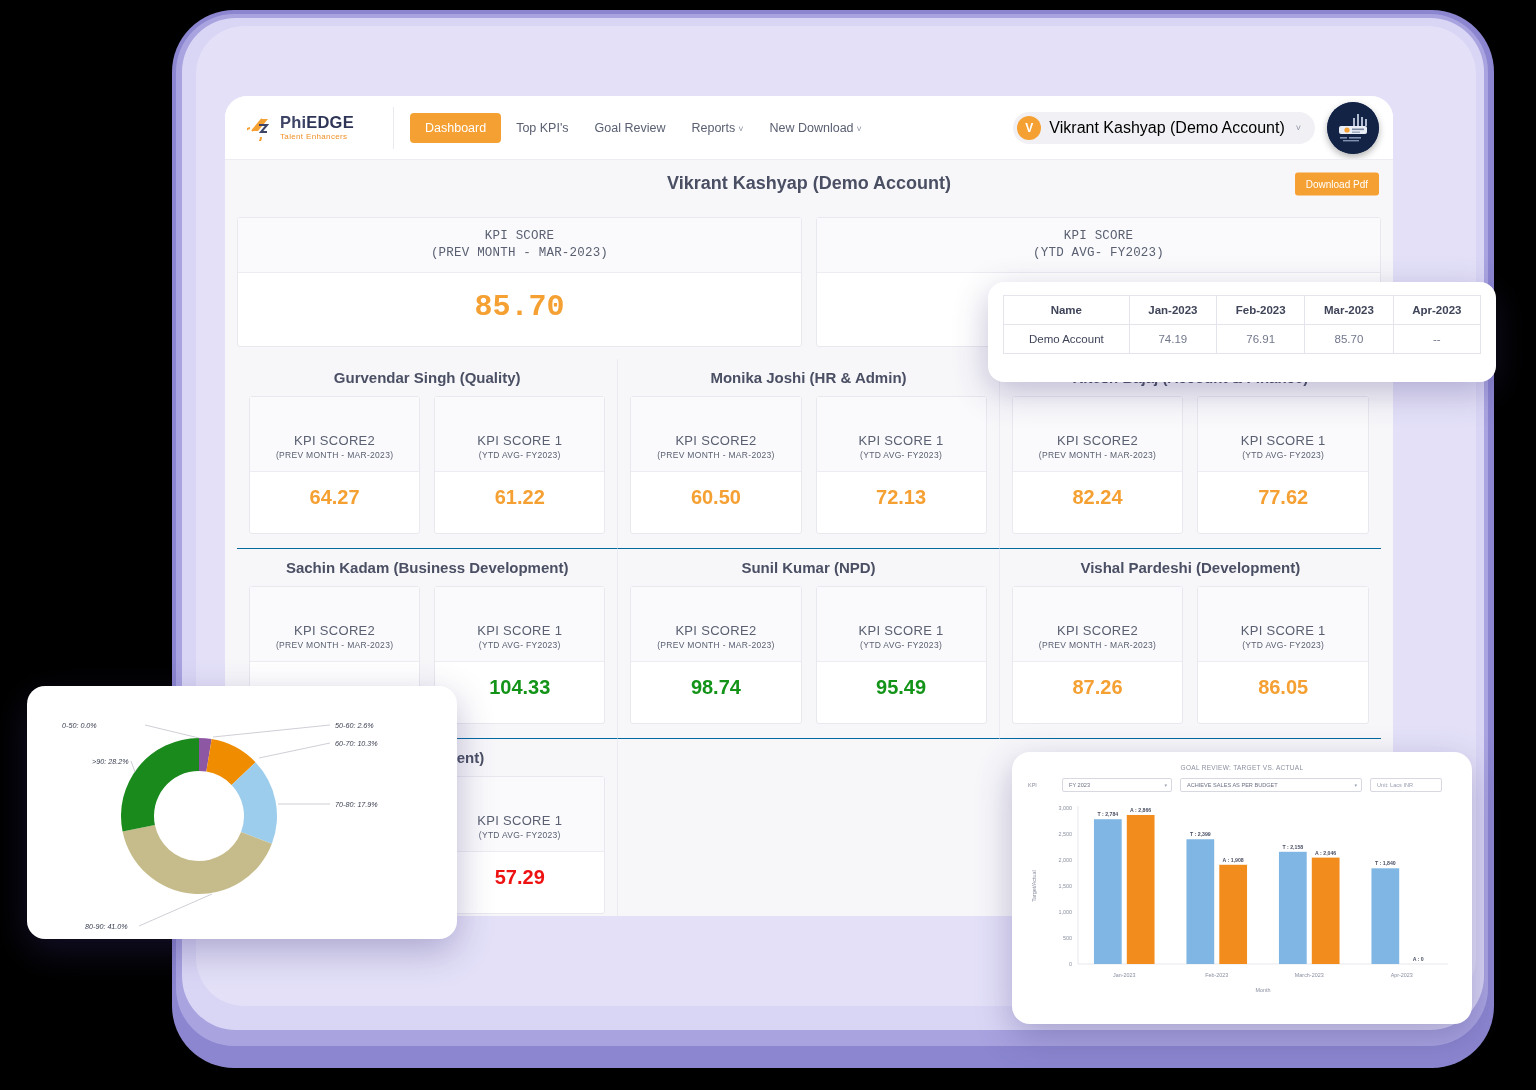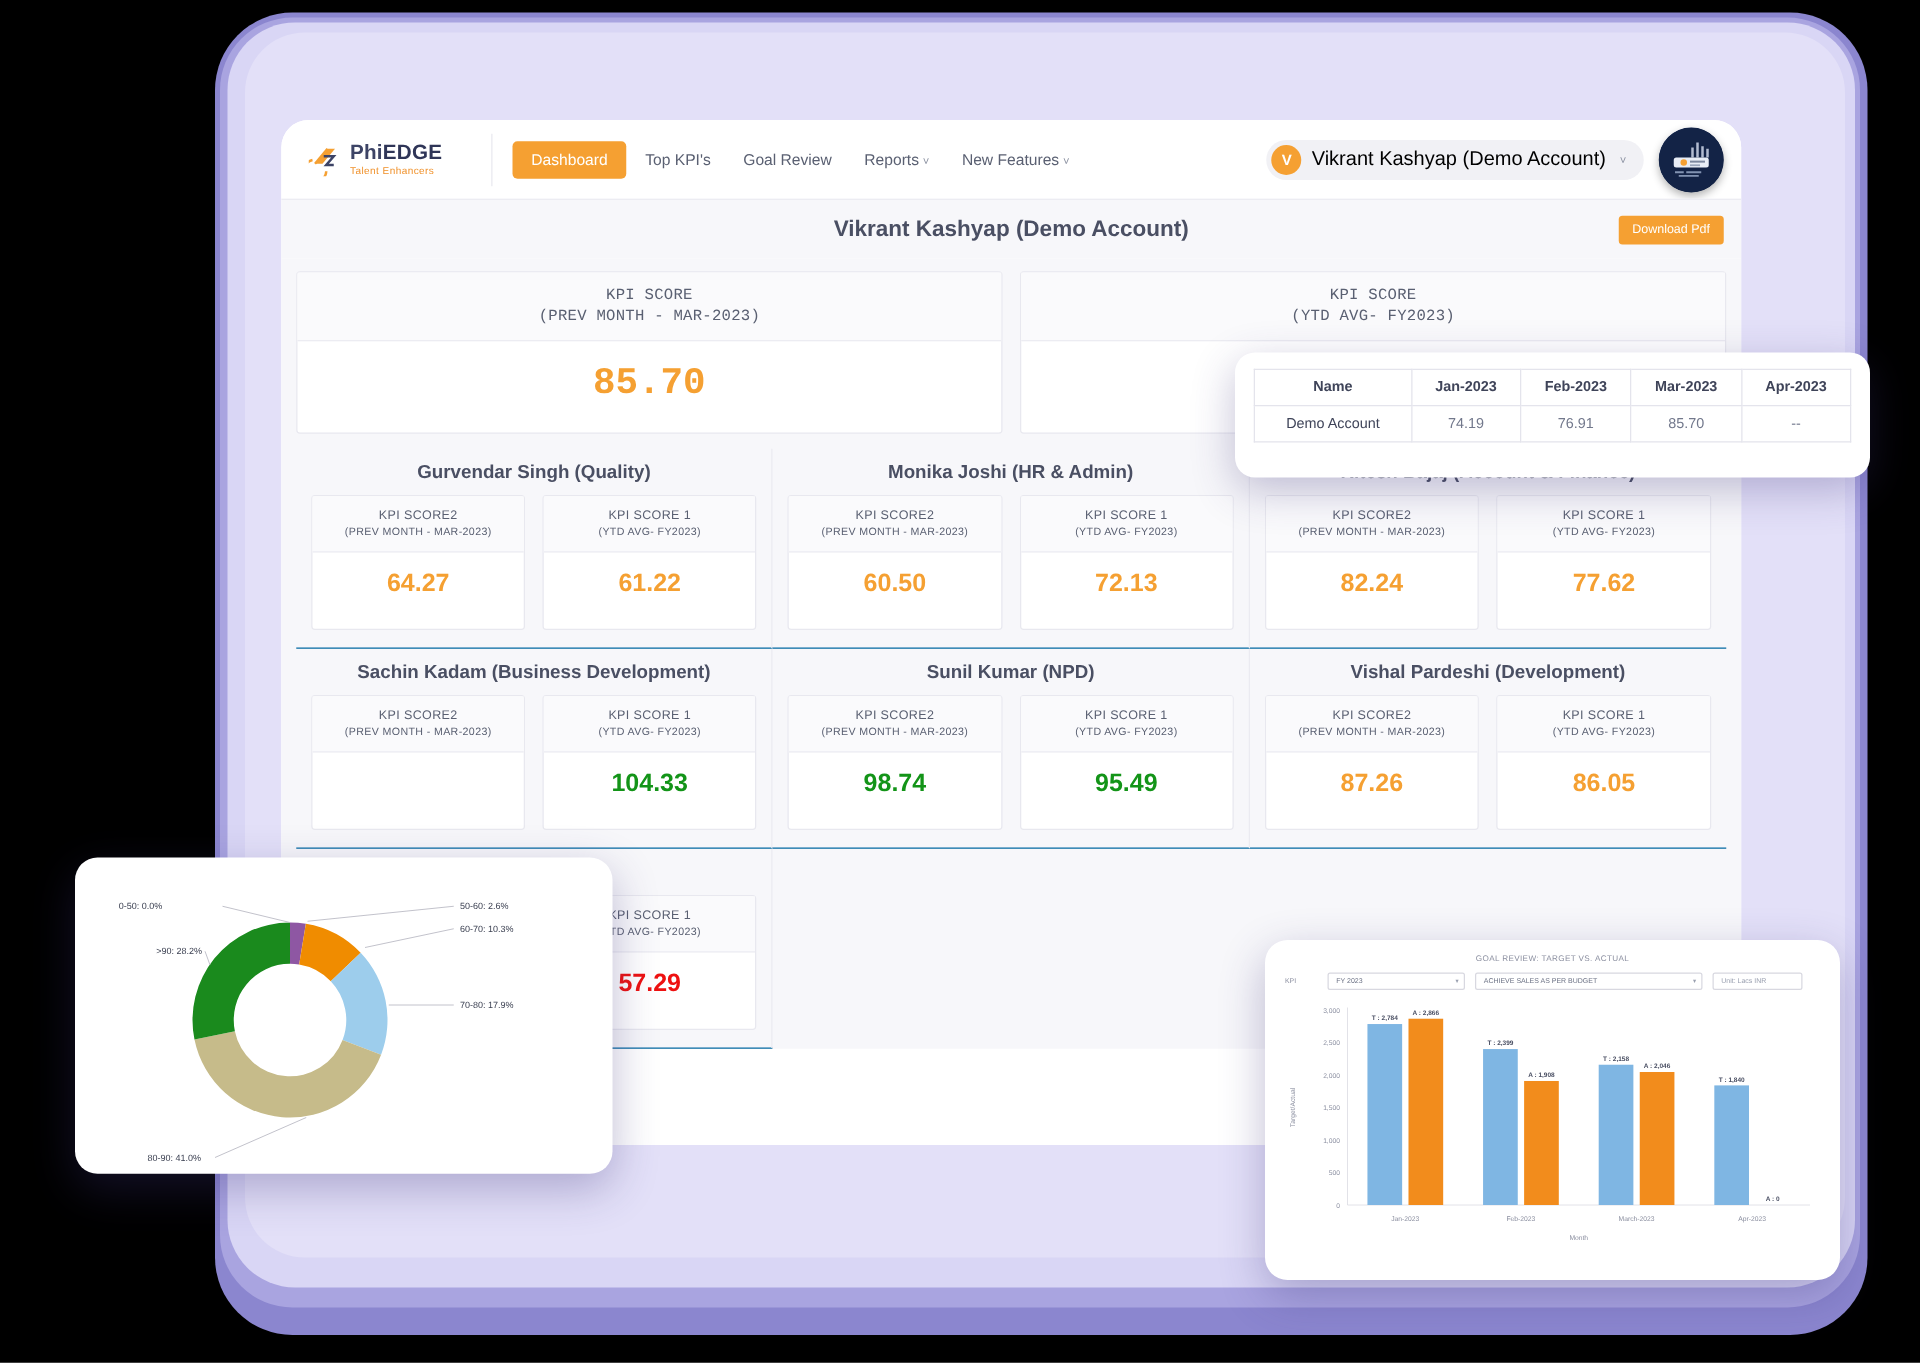--- a/index.html
+++ b/index.html
@@ -165,21 +165,21 @@
   }
   .mini-row { display: flex; gap: 14px; justify-content: center; }
   .mini-card {
     flex: 1; max-width: 172px;
     background: #ffffff; border: 1px solid #e8e8ef; border-radius: 3px;
   }
   .mini-head {
     background: #fafafc; border-bottom: 1px solid #ececf2;
     padding: 10px 4px 11px; text-align: center;
   }
-  .mini-head .l1 { font-size: 10px; color: #5a6072; letter-spacing: .3px; }
+  .mini-head .l1 { font-size: 13px; color: #5a6072; letter-spacing: .3px; margin-top: 26px; }
   .mini-head .l2 { font-size: 8.5px; color: #5a6072; letter-spacing: .3px; margin-top: 2px; }
   .mini-val {
     text-align: center; padding: 14px 0 24px;
     font-size: 20px; font-weight: 700;
   }
   .v-orange { color: #f5a032; }
   .v-green  { color: #139418; }
   .v-red    { color: #ee1111; }
 
   
@@ -196,24 +196,25 @@
     padding: 8px 4px; font-size: 11.5px;
   }
   .float-table th { color: #3f4459; font-weight: 700; }
   .float-table td { color: #72788c; }
   .float-table td.name-cell {
     color: #3f4459; cursor: pointer;
   }
 
   
   .float-donut {
-    position: absolute; left: 60px; top: 686px;
+    position: absolute; left: 27px; top: 686px;
     width: 430px; height: 253px;
     background: #ffffff; border-radius: 18px;
     box-shadow: 0 12px 36px rgba(60,50,120,.32);
+    font-style: italic;
   }
   .float-donut svg { width: 100%; height: 100%; display: block; }
   .donut-lbl { font-size: 7.2px; fill: #3c4152; font-family: "Liberation Sans", sans-serif; }
   .donut-lead { stroke: #b9b9c4; stroke-width: .7; fill: none; }
 
   
   .float-bar {
     position: absolute; left: 1012px; top: 752px;
     width: 460px; height: 272px;
     background: #ffffff; border-radius: 18px;
@@ -278,21 +279,21 @@
       </span>
     </div>
 
     <div class="nav-divider"></div>
 
     <div class="nav-links" id="nav-links">
         <div class="nav-link active"><span>Dashboard</span></div>
         <div class="nav-link"><span>Top KPI's</span></div>
         <div class="nav-link"><span>Goal Review</span></div>
         <div class="nav-link"><span>Reports</span><span class="caret">˅</span></div>
-        <div class="nav-link"><span>New Features</span><span class="caret">˅</span></div>
+        <div class="nav-link"><span>New Download</span><span class="caret">˅</span></div>
       </div>
 
     <div class="nav-right">
       <div class="user-pill">
         <span class="user-av">V</span>
         <span>Vikrant Kashyap (Demo Account)</span>
         <span class="caret">˅</span>
       </div>
       <div class="org-logo">
         <svg viewBox="0 0 52 52">

